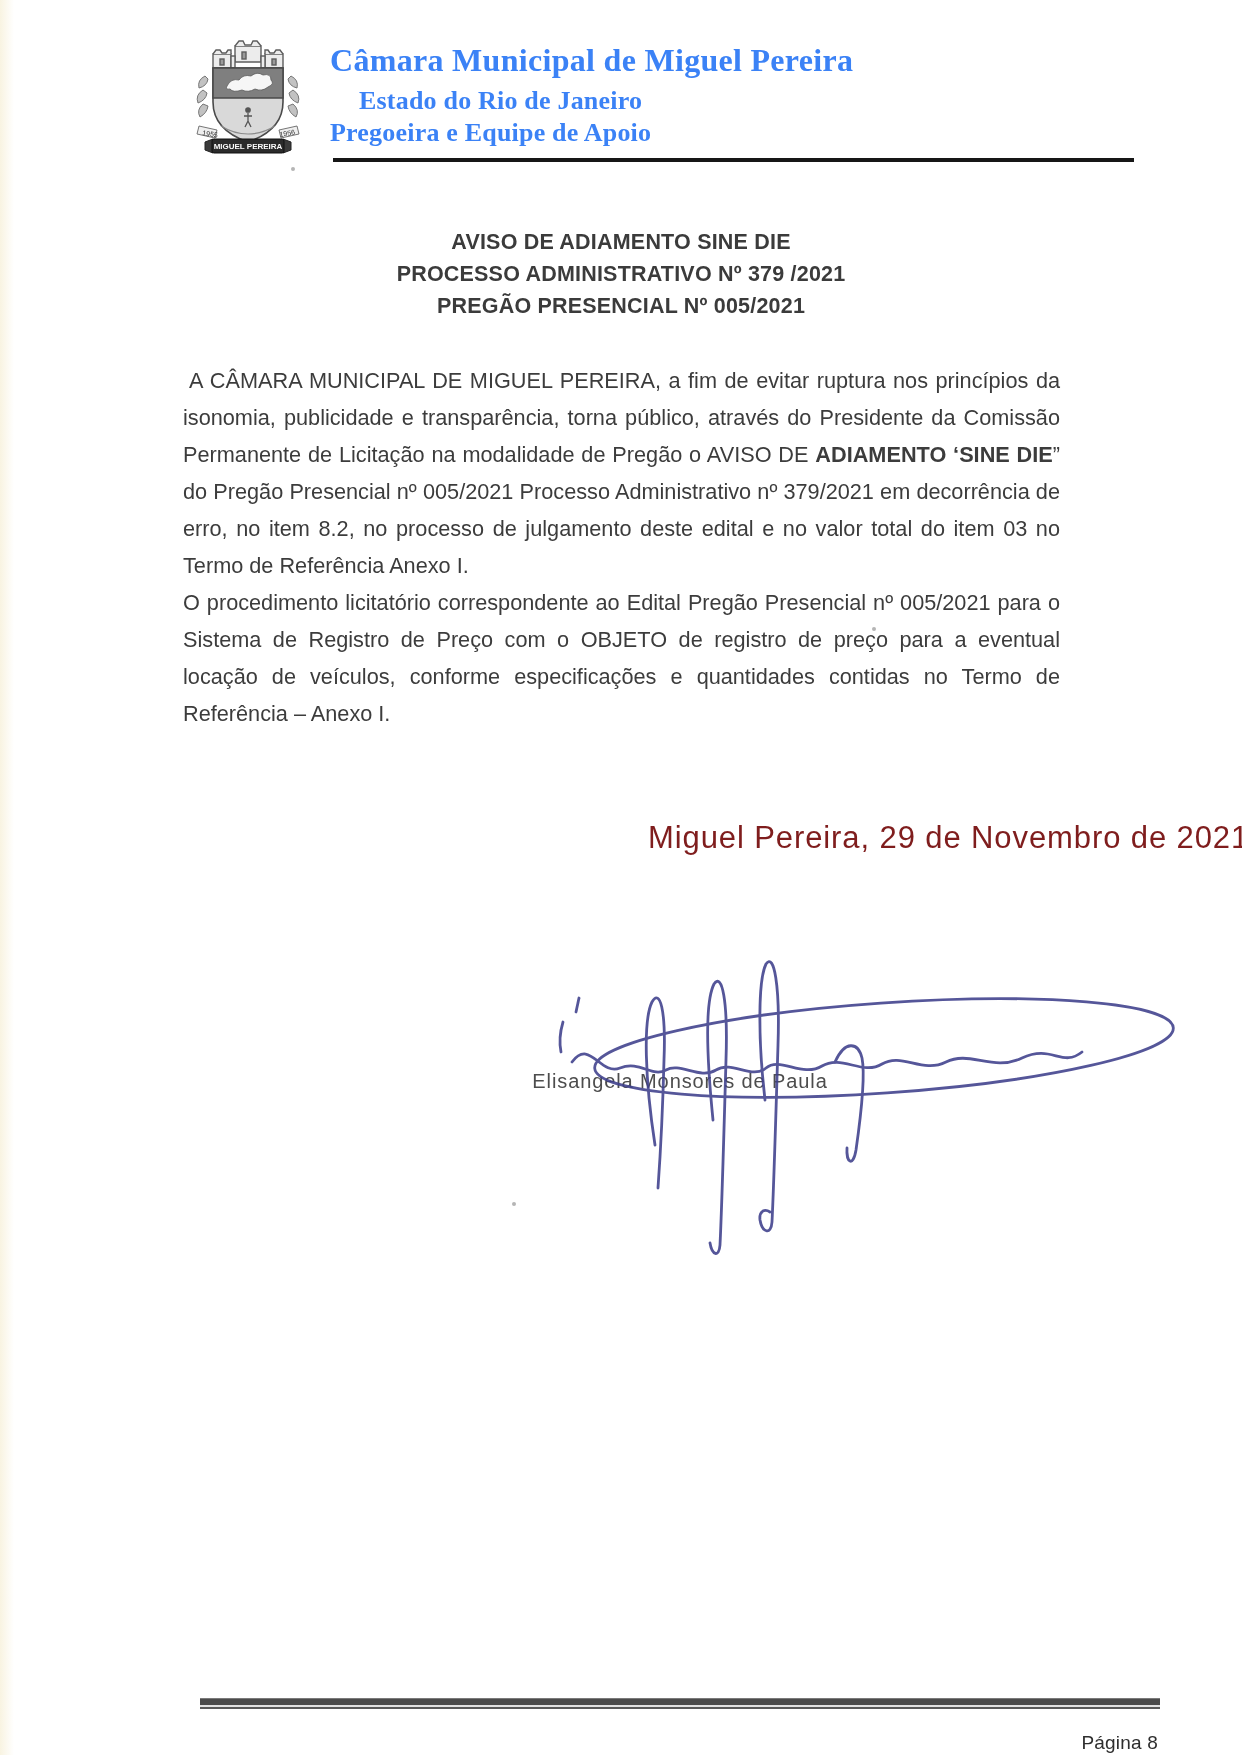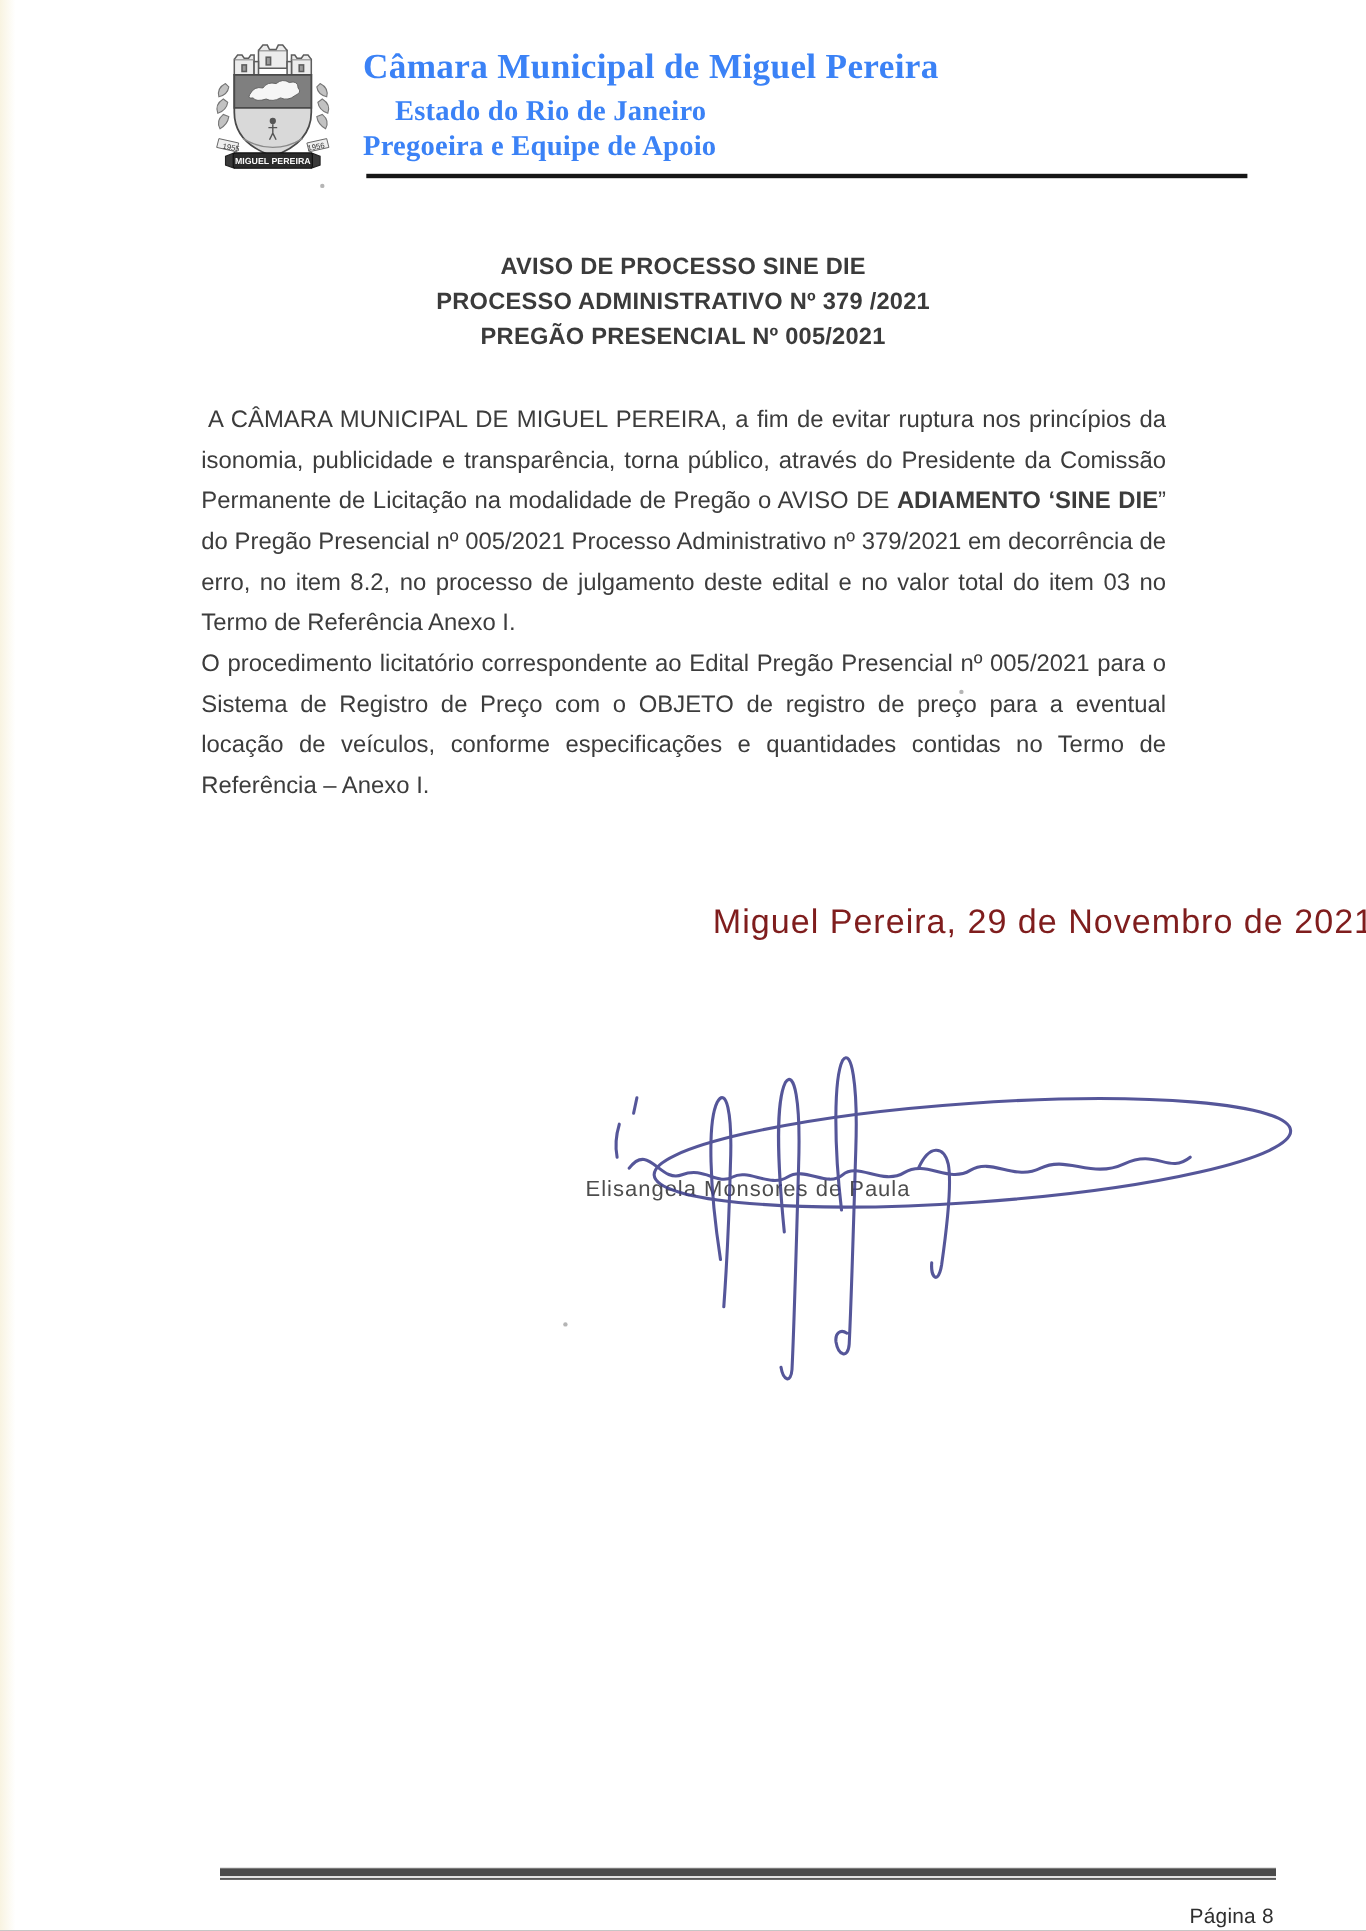--- a/index.html
+++ b/index.html
@@ -113,21 +113,21 @@
   <div class="abs hline org">Câmara Municipal de Miguel Pereira</div>
   <div class="abs hline state">Estado do Rio de Janeiro</div>
   <div class="abs hline dept">Pregoeira e Equipe de Apoio</div>
   <div class="abs header-rule"></div>
 
   <div class="abs artifact" style="left:291px;top:167px;"></div>
   <div class="abs artifact" style="left:872px;top:627px;"></div>
   <div class="abs artifact" style="left:512px;top:1202px;"></div>
 
   <div class="abs title-block">
-    <div>AVISO DE PROCESSO SINE DIE</div>
+    <div>AVISO DE ADIAMENTO SINE DIE</div>
     <div>PROCESSO ADMINISTRATIVO Nº 379 /2021</div>
     <div>PREGÃO PRESENCIAL Nº 005/2021</div>
   </div>
 
   <div class="abs body-block">
     <p class="p1"><span> A CÂMARA MUNICIPAL DE MIGUEL PEREIRA, a fim de evitar ruptura nos princípios da isonomia, publicidade e transparência, torna público, através do Presidente da Comissão Permanente de Licitação na modalidade de Pregão o AVISO DE </span><span class="seg-bold">ADIAMENTO ‘SINE DIE</span><span>” do Pregão Presencial nº 005/2021 Processo Administrativo nº 379/2021 em decorrência de erro, no item 8.2, no processo de julgamento deste edital e no valor total do item 03 no Termo de Referência Anexo I.</span></p>
     <p>O procedimento licitatório correspondente ao Edital Pregão Presencial nº 005/2021 para o Sistema de Registro de Preço com o OBJETO de registro de preço para a eventual locação de veículos, conforme especificações e quantidades contidas no Termo de Referência – Anexo I.</p>
   </div>
 
   <div class="abs dateline">Miguel Pereira, 29 de Novembro de 2021.</div>

